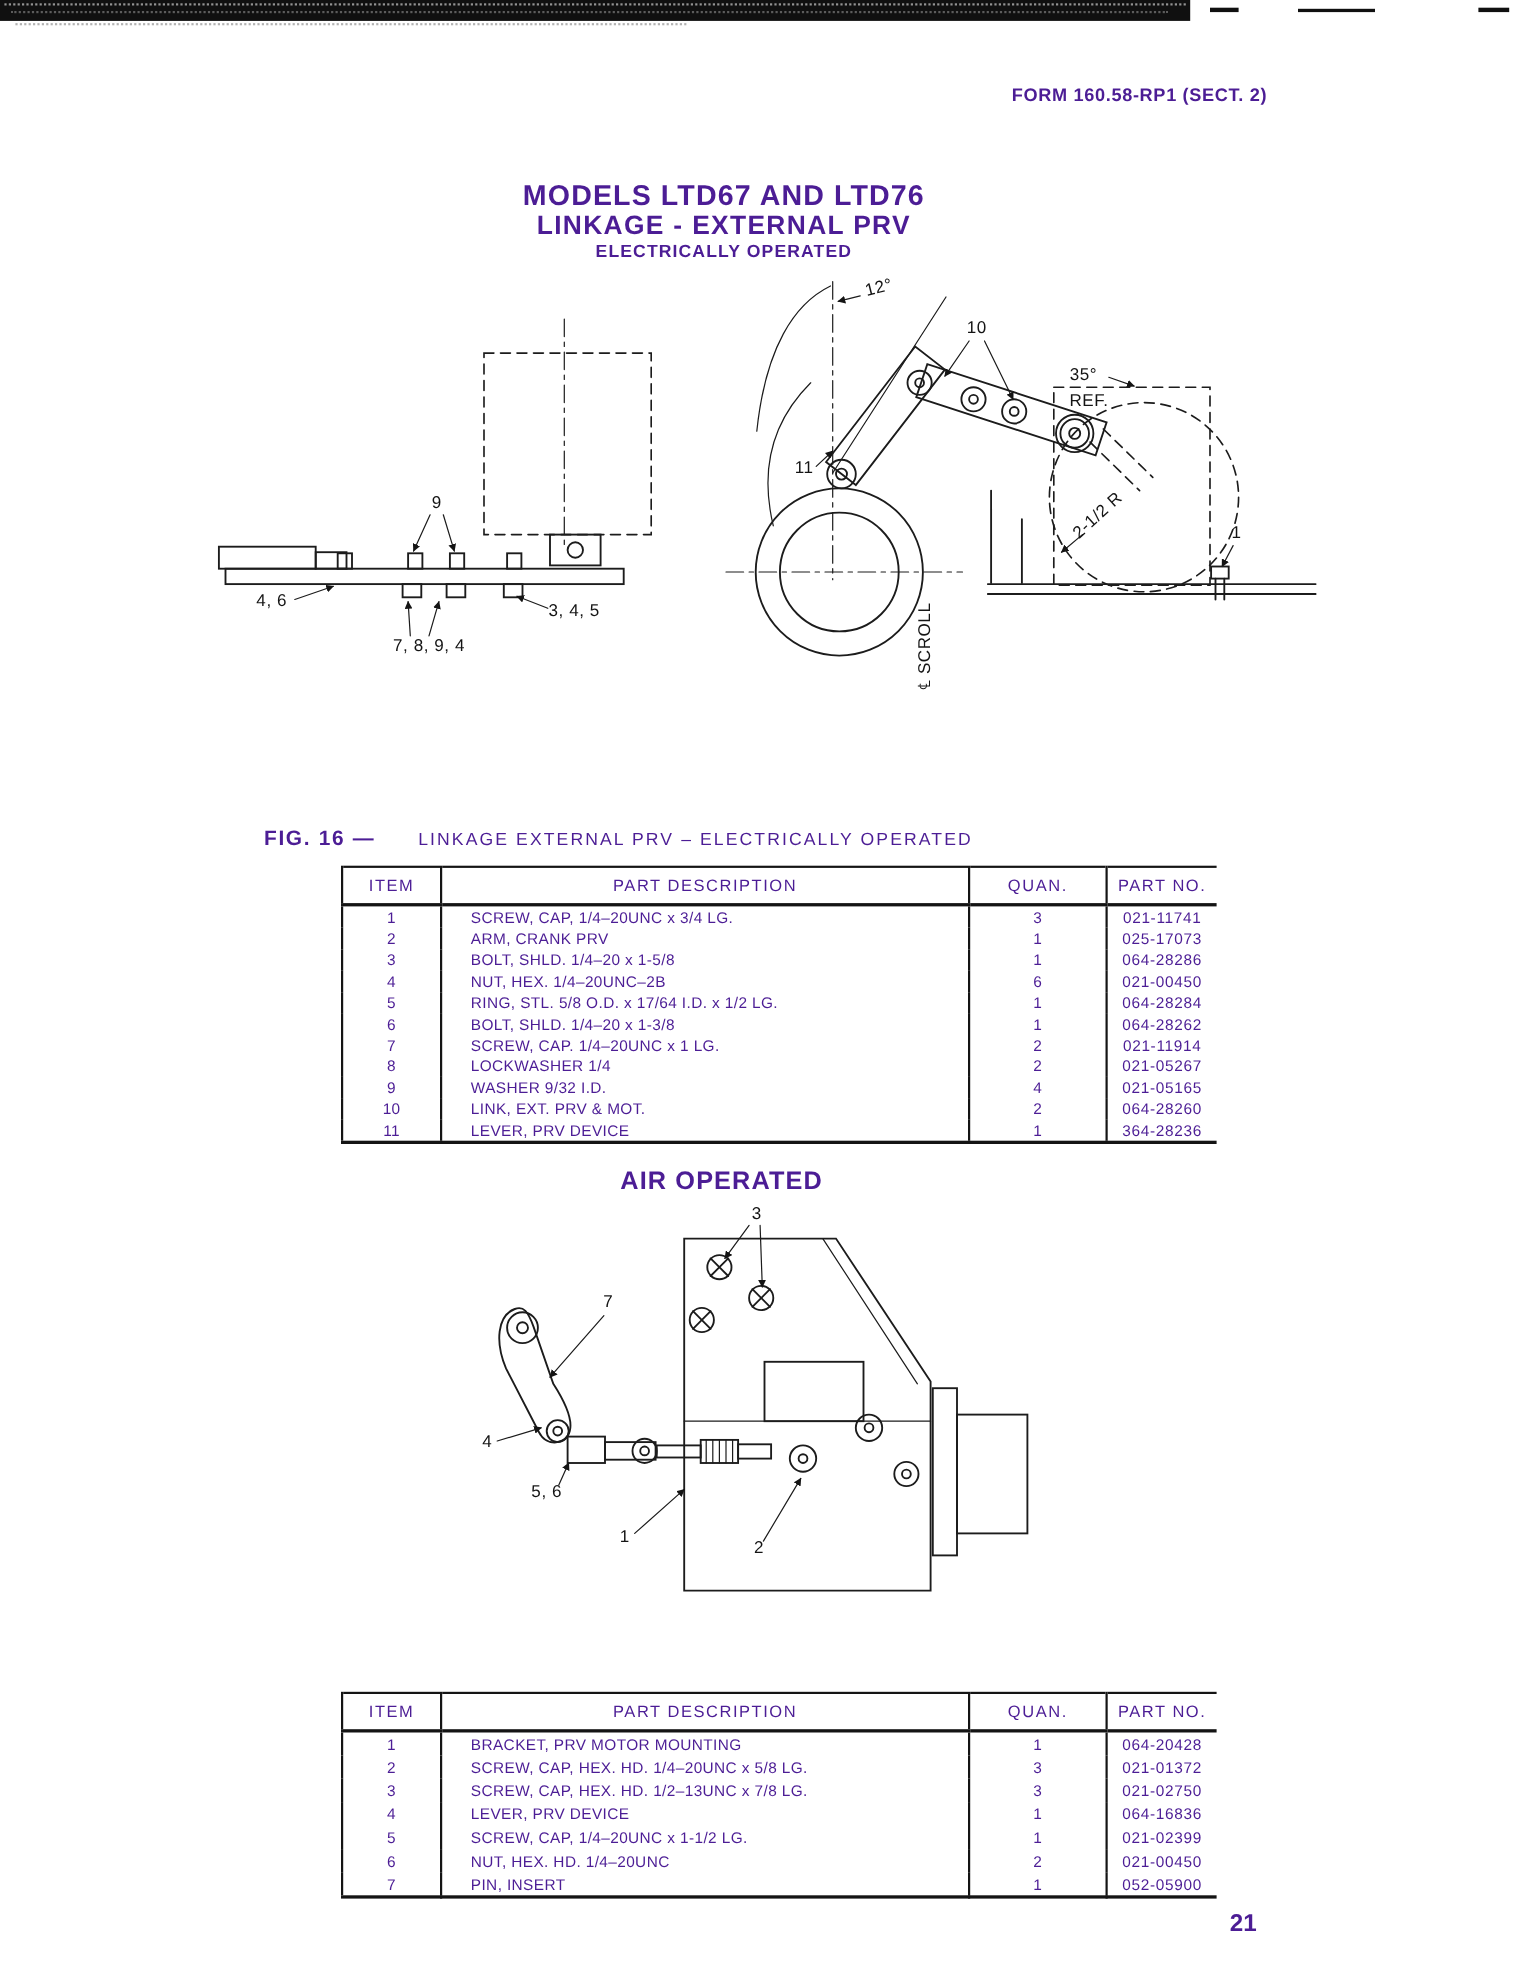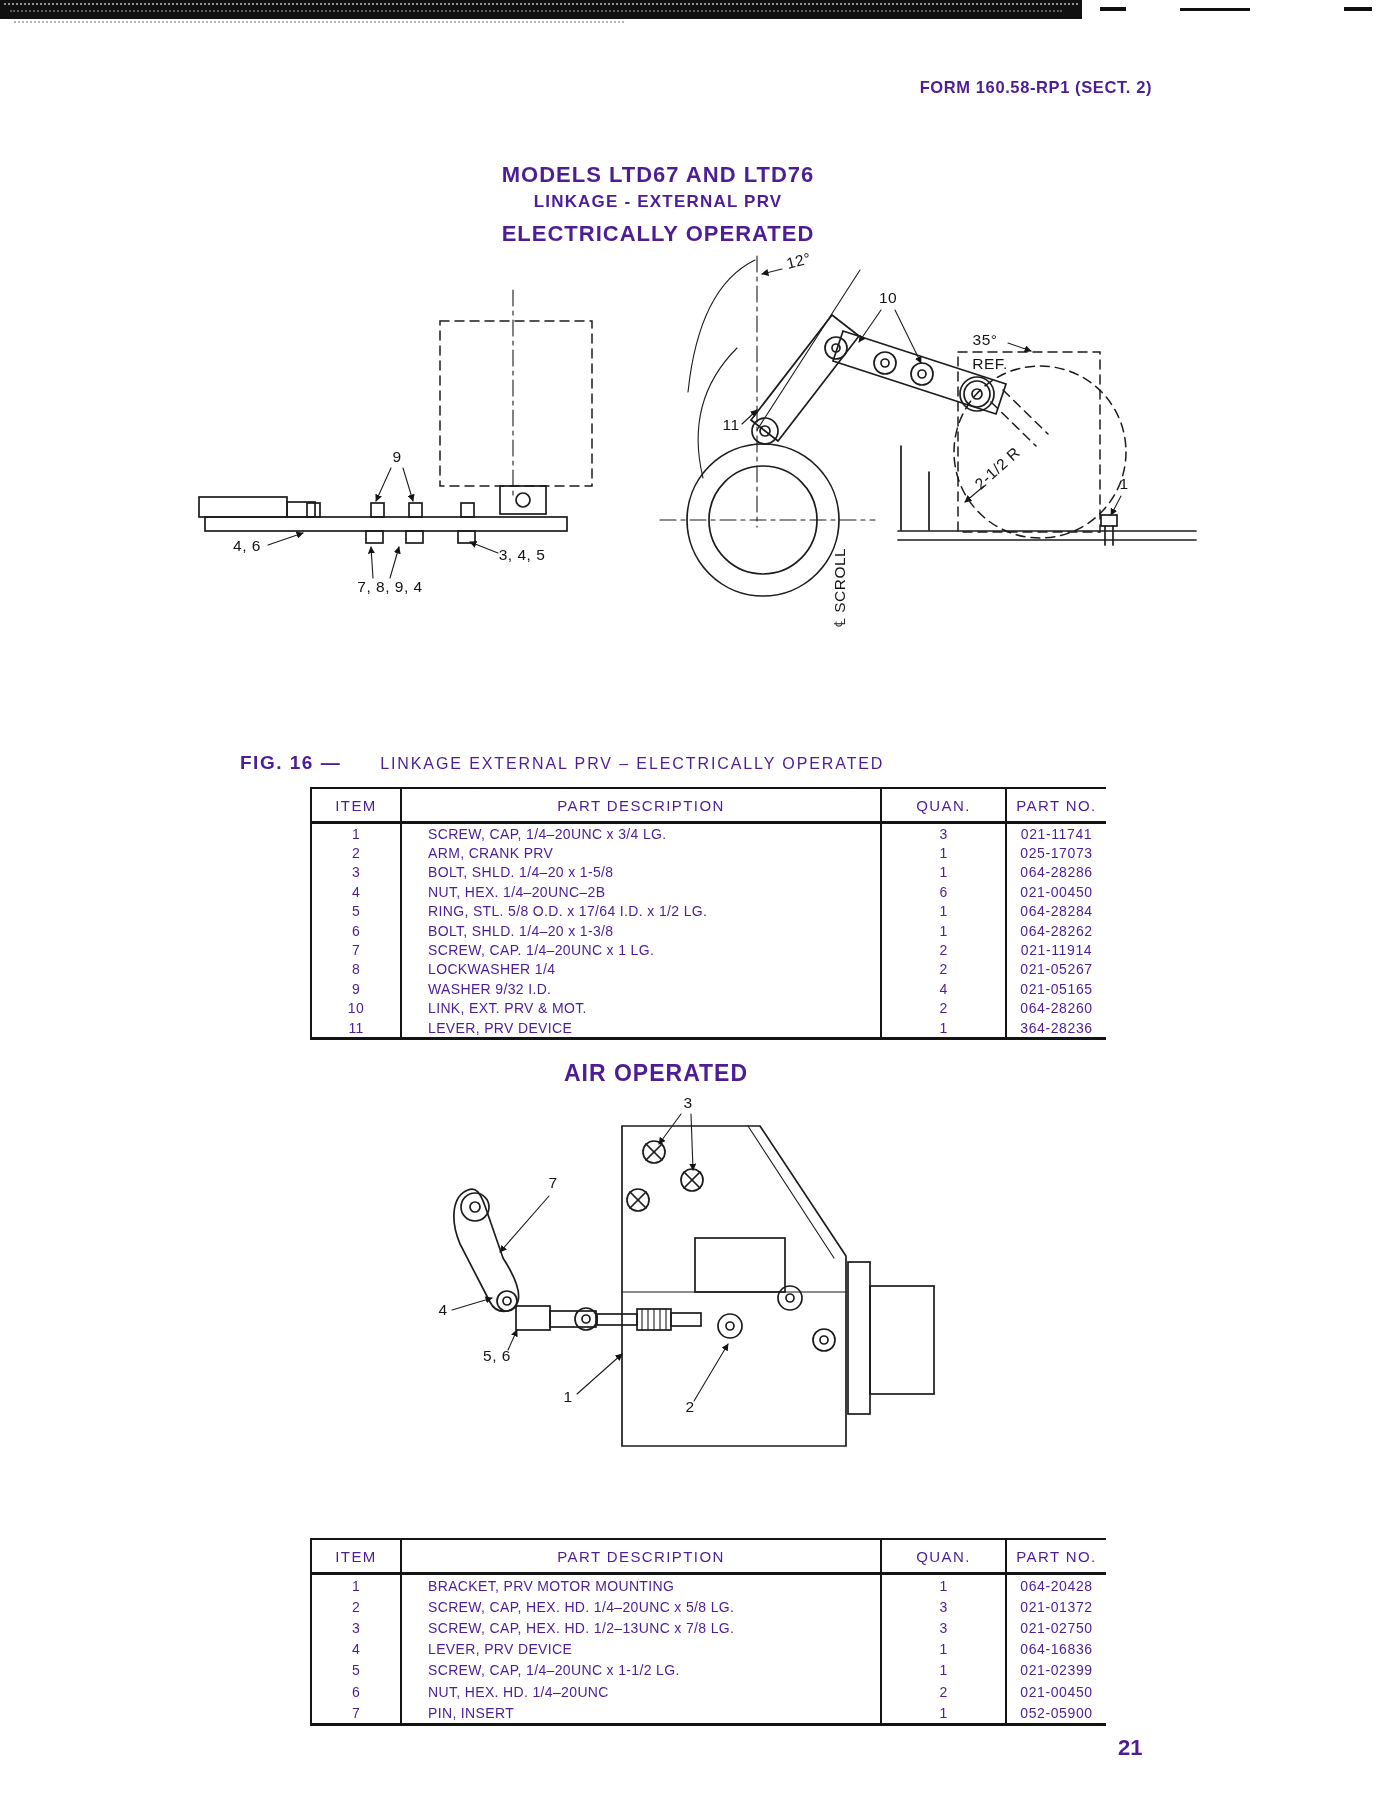--- a/index.html
+++ b/index.html
@@ -9,23 +9,23 @@
   }
   
   .scan-bar { position:absolute; left:0; top:0; width:1082px; height:19px; background:#101010; }
   .scan-bar .row1 { position:absolute; left:4px; right:4px; top:3px; border-top:2px dotted rgba(255,255,255,.55); }
   .scan-bar .row2 { position:absolute; left:10px; right:20px; top:10px; border-top:2px dotted rgba(255,255,255,.32); }
   .scan-dash { position:absolute; background:#101010; height:4px; }
   .scan-sub { position:absolute; left:14px; top:21px; width:610px; border-top:2px dotted rgba(0,0,0,.30); }
   
   .form-ref { position:absolute; top:78px; right:246px; font-size:16.5px; font-weight:bold; letter-spacing:.6px; }
   .doc-title { position:absolute; left:658px; transform:translateX(-50%); white-space:nowrap; font-weight:bold; }
-  .t1a { top:162px; font-size:22px; letter-spacing:1px; }
-  .t1b { top:192px; font-size:17px; letter-spacing:1.2px; }
-  .t1c { top:221px; font-size:22px; letter-spacing:1px; }
+  .t1a { top:162px; font-size:26px; letter-spacing:1px; }
+  .t1b { top:192px; font-size:24px; letter-spacing:1.2px; }
+  .t1c { top:221px; font-size:16px; letter-spacing:1px; }
   .air-heading { position:absolute; left:656px; top:1060px; transform:translateX(-50%); font-size:23px; font-weight:bold; letter-spacing:1px; white-space:nowrap; }
   .page-number { position:absolute; left:1118px; top:1735px; font-size:22px; font-weight:bold; }
   
   .fig-caption { position:absolute; display:flex; align-items:baseline; gap:10px; white-space:nowrap; }
   .fig-caption.f16 { left:240px; top:752px;gap:39px; }
   .fig-caption.f17 { left:232px; top:1490px; }
   .fig-label { font-weight:bold; font-size:19px; letter-spacing:1.5px; }
   .fig-text { font-size:16px; letter-spacing:1.9px; }
   
   .ptable { position:absolute; left:310px; border-collapse:collapse; table-layout:fixed; width:795px;

